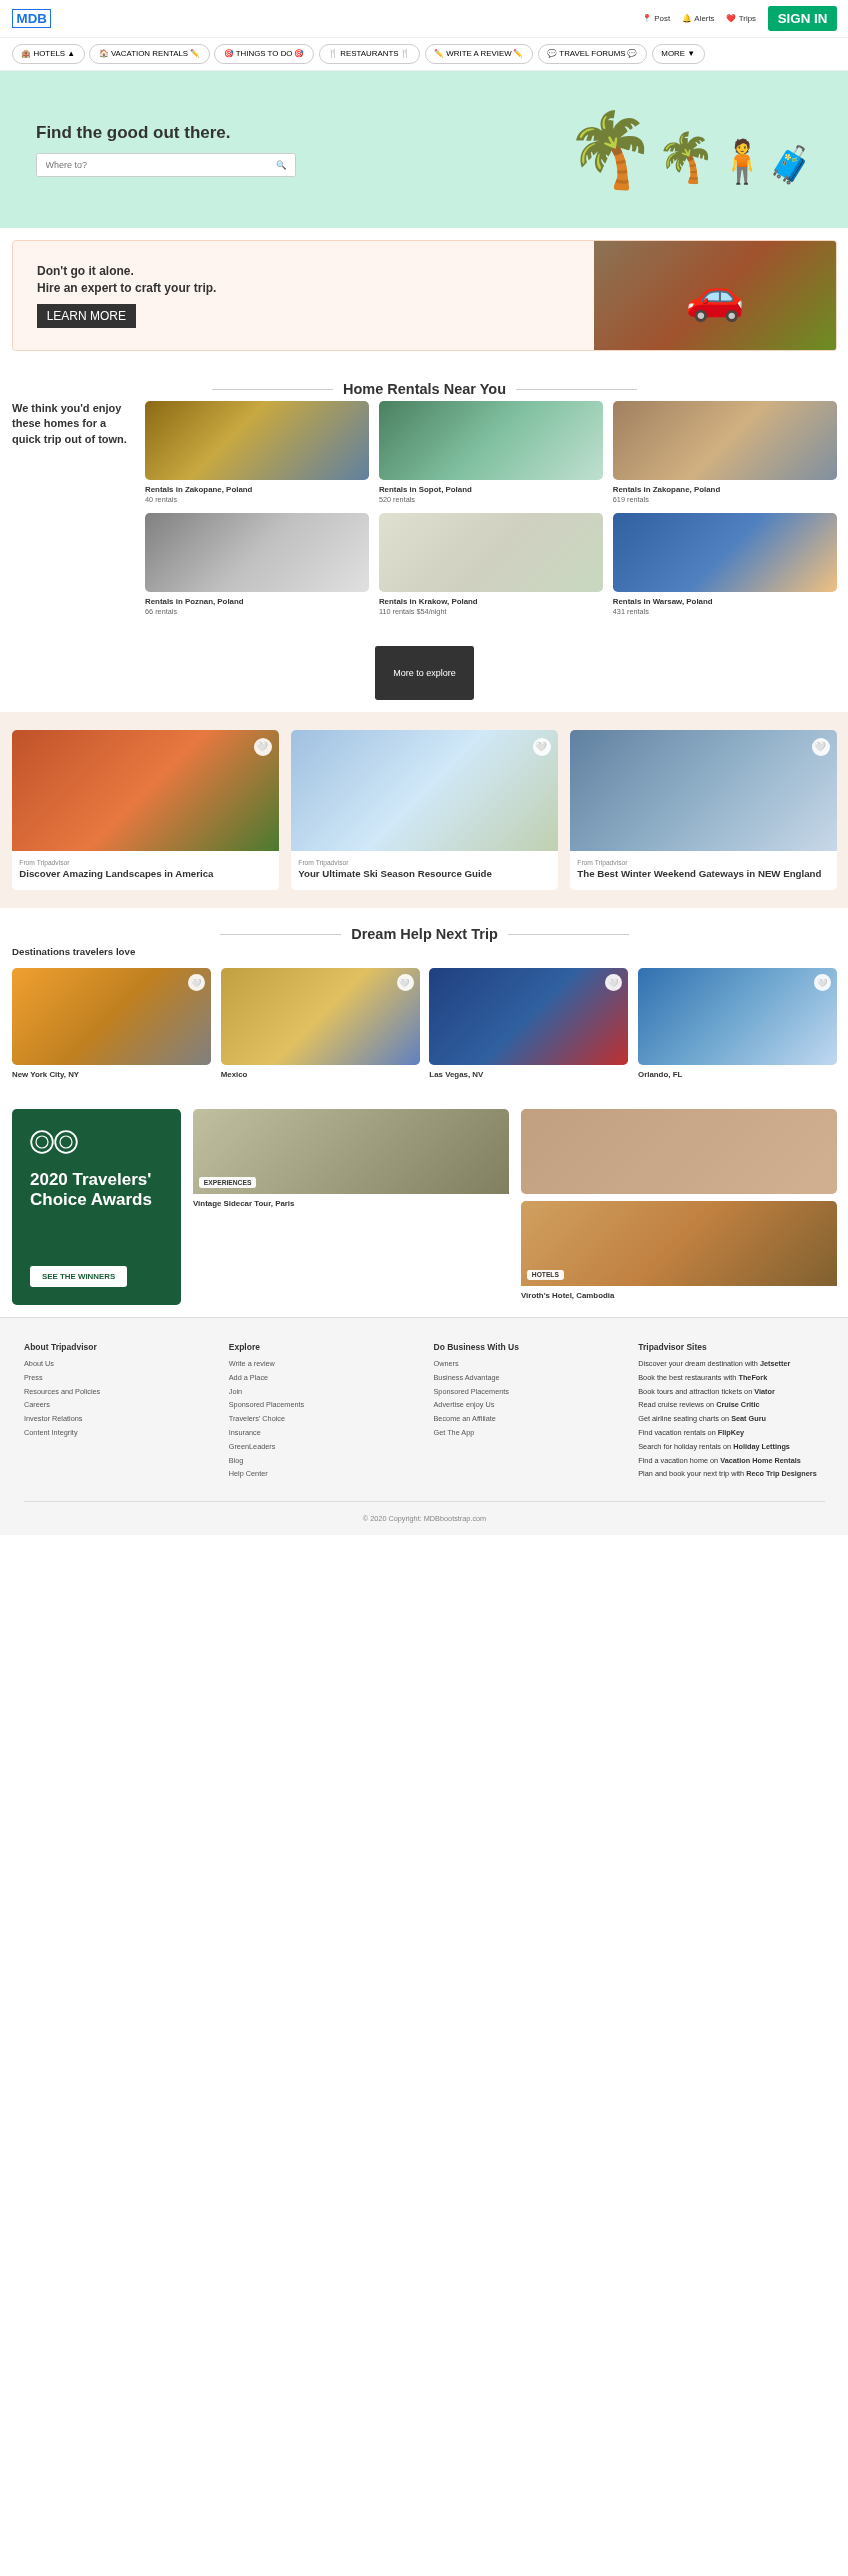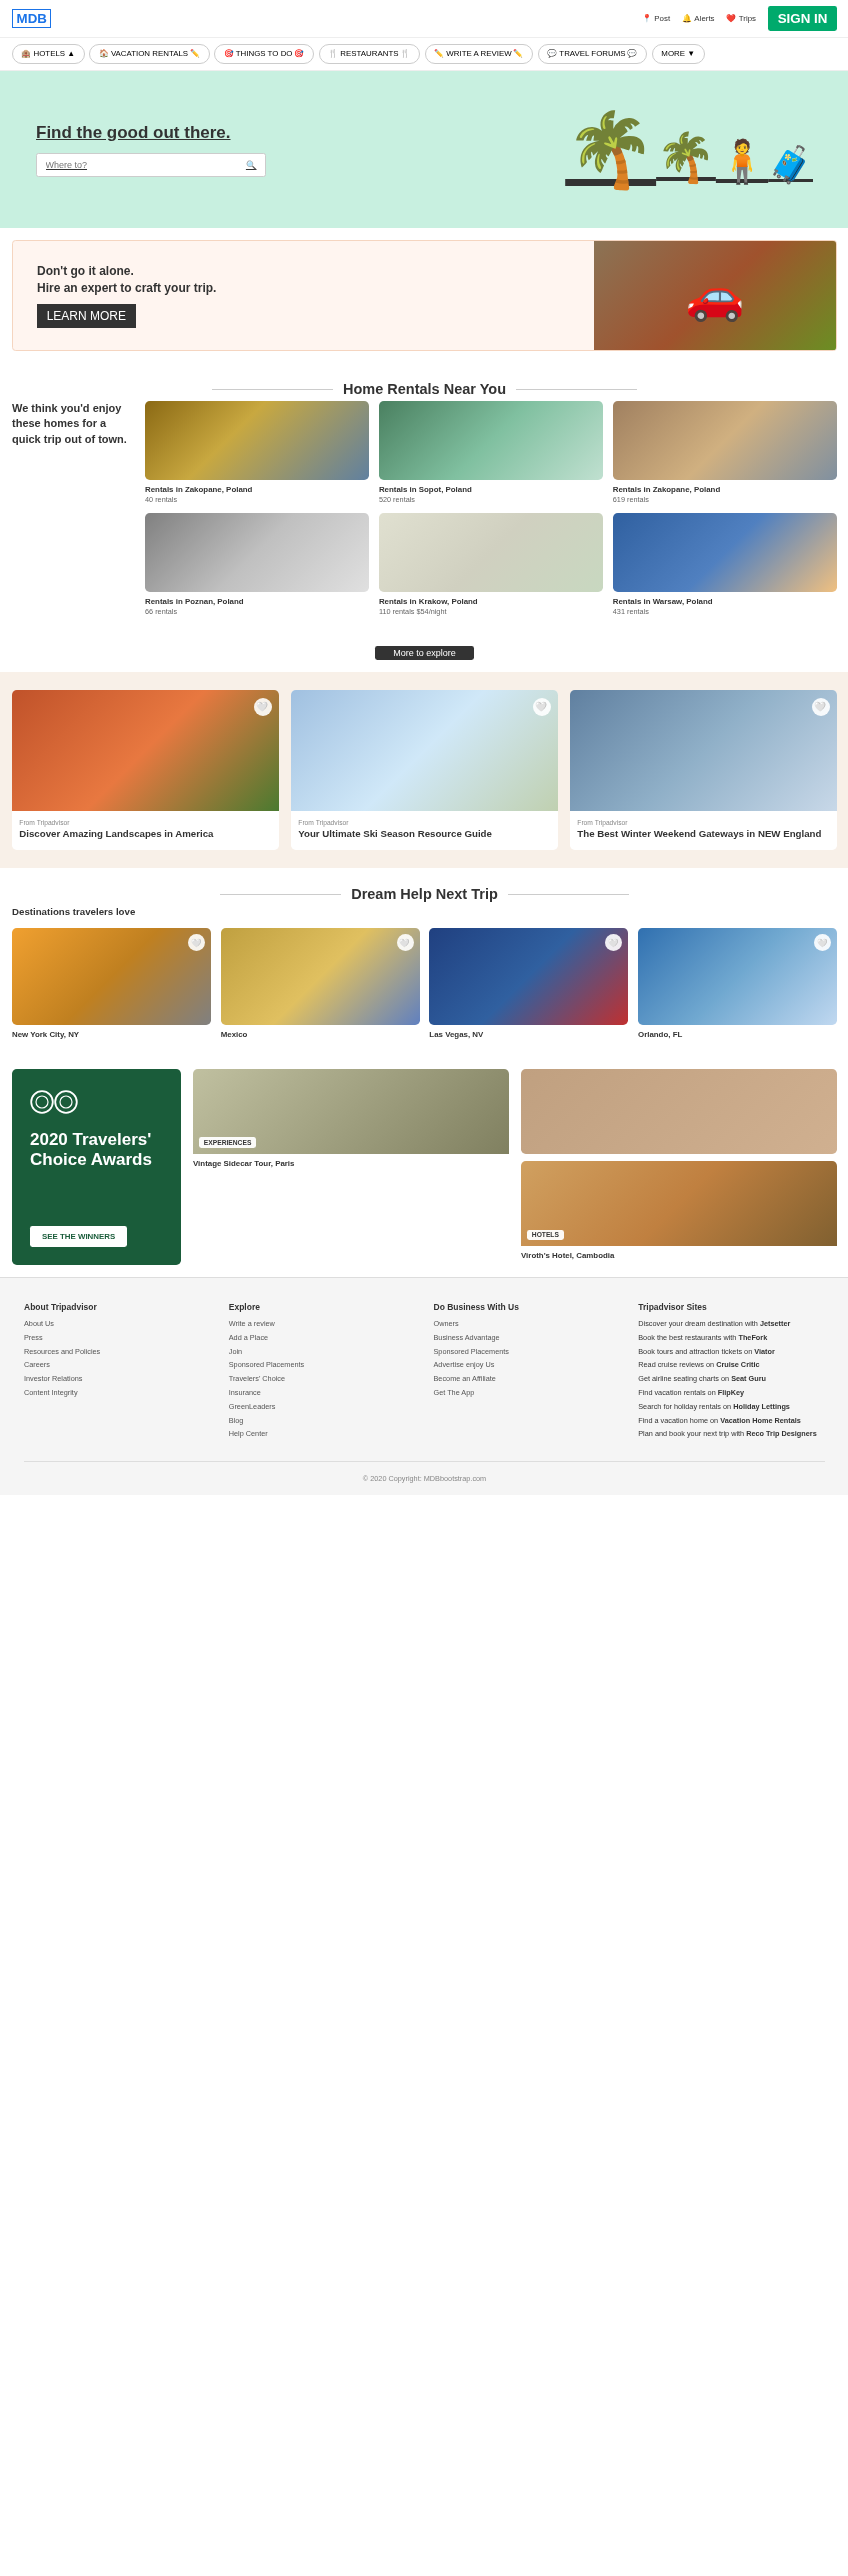--- a/index.html
+++ b/index.html
@@ -10,23 +10,23 @@
     .logo { font-size: 13.3px; font-weight: bold; color: #1a73e8; border: 1.2px solid #1a73e8; padding: 1.2px 3.6px; }
     .header-right { display: flex; align-items: center; gap: 12px; font-size: 7.9px; }
     .header-right span { cursor: pointer; display: flex; align-items: center; gap: 2.4px; }
     .sign-in-btn { background: #00aa6c; color: #fff; padding: 4.8px 9.7px; border-radius: 2.4px; font-weight: bold; cursor: pointer; border: none; }
 
     
     .nav { display: flex; align-items: center; gap: 4.8px; padding: 6px 12px; border-bottom: 0.6px solid #eee; flex-wrap: wrap; }
     .nav-btn { padding: 4.8px 8.5px; border: 0.6px solid #ccc; border-radius: 18px; cursor: pointer; background: #fff; font-size: 7.9px; display: flex; align-items: center; gap: 3px; white-space: nowrap; }
 
     
-    .hero { background: #c8f0e0; padding: 32px 36px; display: flex; align-items: center; justify-content: space-between; min-height: 157px; position: relative; overflow: hidden; text-decoration: underline; }
+    .hero { background: #c8f0e0; padding: 32px 36px; display: flex; align-items: center; justify-content: space-between; min-height: 157px; position: relative; overflow: hidden; }
     .hero-text h1 { font-size: 17px; font-weight: bold; color: #333; margin-bottom: 9.7px; }
-    .search-bar { display: flex; align-items: center; background: #fff; border-radius: 2.4px; padding: 6px 8.5px; width: 230px; border: 0.6px solid #ccc; }
+    .search-bar { display: flex; align-items: center; background: #fff; border-radius: 2.4px; padding: 6px 8.5px; width: 260px; border: 0.6px solid #ccc; }
     .search-bar input { border: none; outline: none; font-size: 9px; flex: 1; }
     .search-icon { color: #555; cursor: pointer; }
     .hero-illustration { display: flex; align-items: flex-end; gap: 0; }
 
     
     .promo-banner { display: flex; align-items: center; background: #fff5f0; border: 0.6px solid #f5d5c0; margin: 12px; border-radius: 3.6px; overflow: hidden; }
     .promo-text { padding: 18px 24px; flex: 1; }
     .promo-text p { font-size: 12px; font-weight: bold; line-height: 1.4; margin-bottom: 7.3px; }
     .learn-more-btn { background: #333; color: #fff; padding: 4.8px 9.7px; border-radius: 0; font-size: 12px; cursor: pointer; border: none; }
     .promo-image { width: 242px; height: 109px; background: linear-gradient(135deg, #8B7355 0%, #A0522D 50%, #6B8E23 100%); overflow: hidden; display: flex; align-items: center; justify-content: center; font-size: 36px; }
@@ -50,21 +50,21 @@
     .img-mexico { background: linear-gradient(135deg, #c0a040, #e0c060, #6080c0); }
     .img-vegas { background: linear-gradient(135deg, #204080, #3060a0, #c03030); }
     .img-orlando { background: linear-gradient(135deg, #3070b0, #70a8d0, #c0d8f0); }
     .img-india { background: linear-gradient(135deg, #3070b0, #2050a0, #c0a030); }
     .img-paris { background: linear-gradient(135deg, #c0c0a0, #a0a080, #808060); }
     .img-cambodia { background: linear-gradient(135deg, #d0a060, #c08040, #806030); }
     .img-poll { background: linear-gradient(135deg, #c0a080, #d0b090); }
 
     
     .explore-btn-wrap { text-align: center; padding: 12px; }
-    .explore-btn { background: #333; color: #fff; padding: 2px 18px; border-radius: 2.4px; font-size: 9px; cursor: pointer; border: none; }
+    .explore-btn { background: #333; color: #fff; padding: 22px 18px; border-radius: 2.4px; font-size: 9px; cursor: pointer; border: none; }
 
     
     .articles-section { background: #f8f0e8; padding: 18px 12px; }
     .articles-grid { display: grid; grid-template-columns: repeat(3, 1fr); gap: 12px; }
     .article-card { background: #fff; border-radius: 4.8px; overflow: hidden; cursor: pointer; position: relative; }
     .article-image { width: 100%; height: 121px; }
     .article-card .badge { position: absolute; top: 7.3px; right: 7.3px; background: rgba(255,255,255,0.9); border-radius: 50%; width: 18px; height: 18px; display: flex; align-items: center; justify-content: center; cursor: pointer; font-size: 9.7px; }
     .article-source { font-size: 6.7px; color: #888; padding: 7.3px 7.3px 2.4px; }
     .article-card h3 { font-size: 9.7px; font-weight: bold; padding: 0 7.3px 9.7px; line-height: 1.3; }
 

